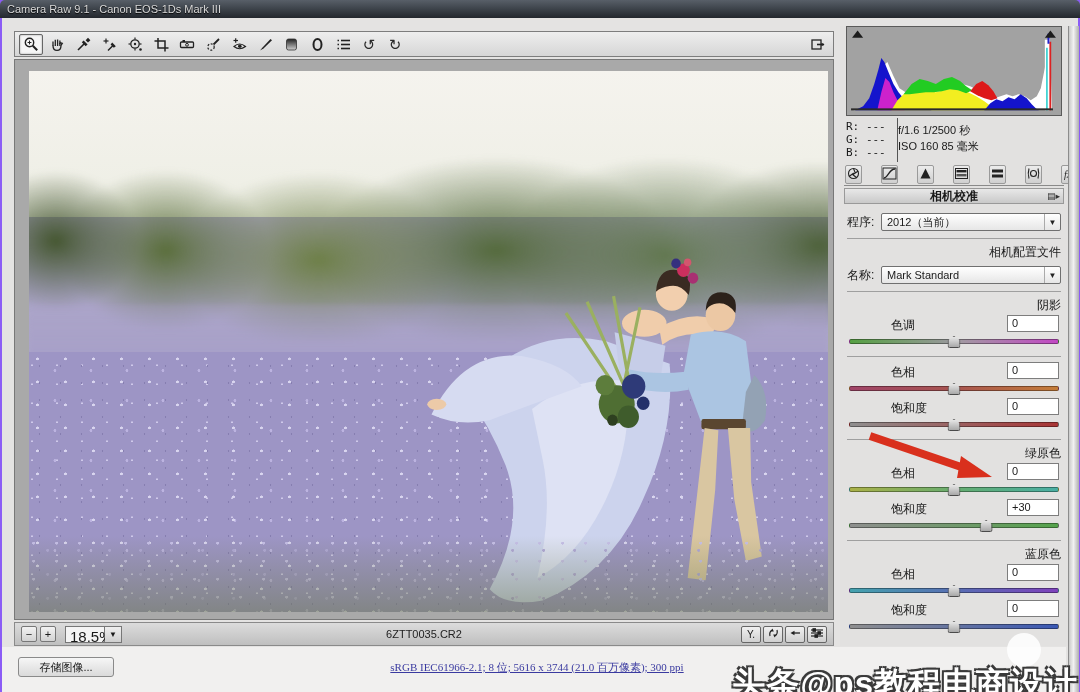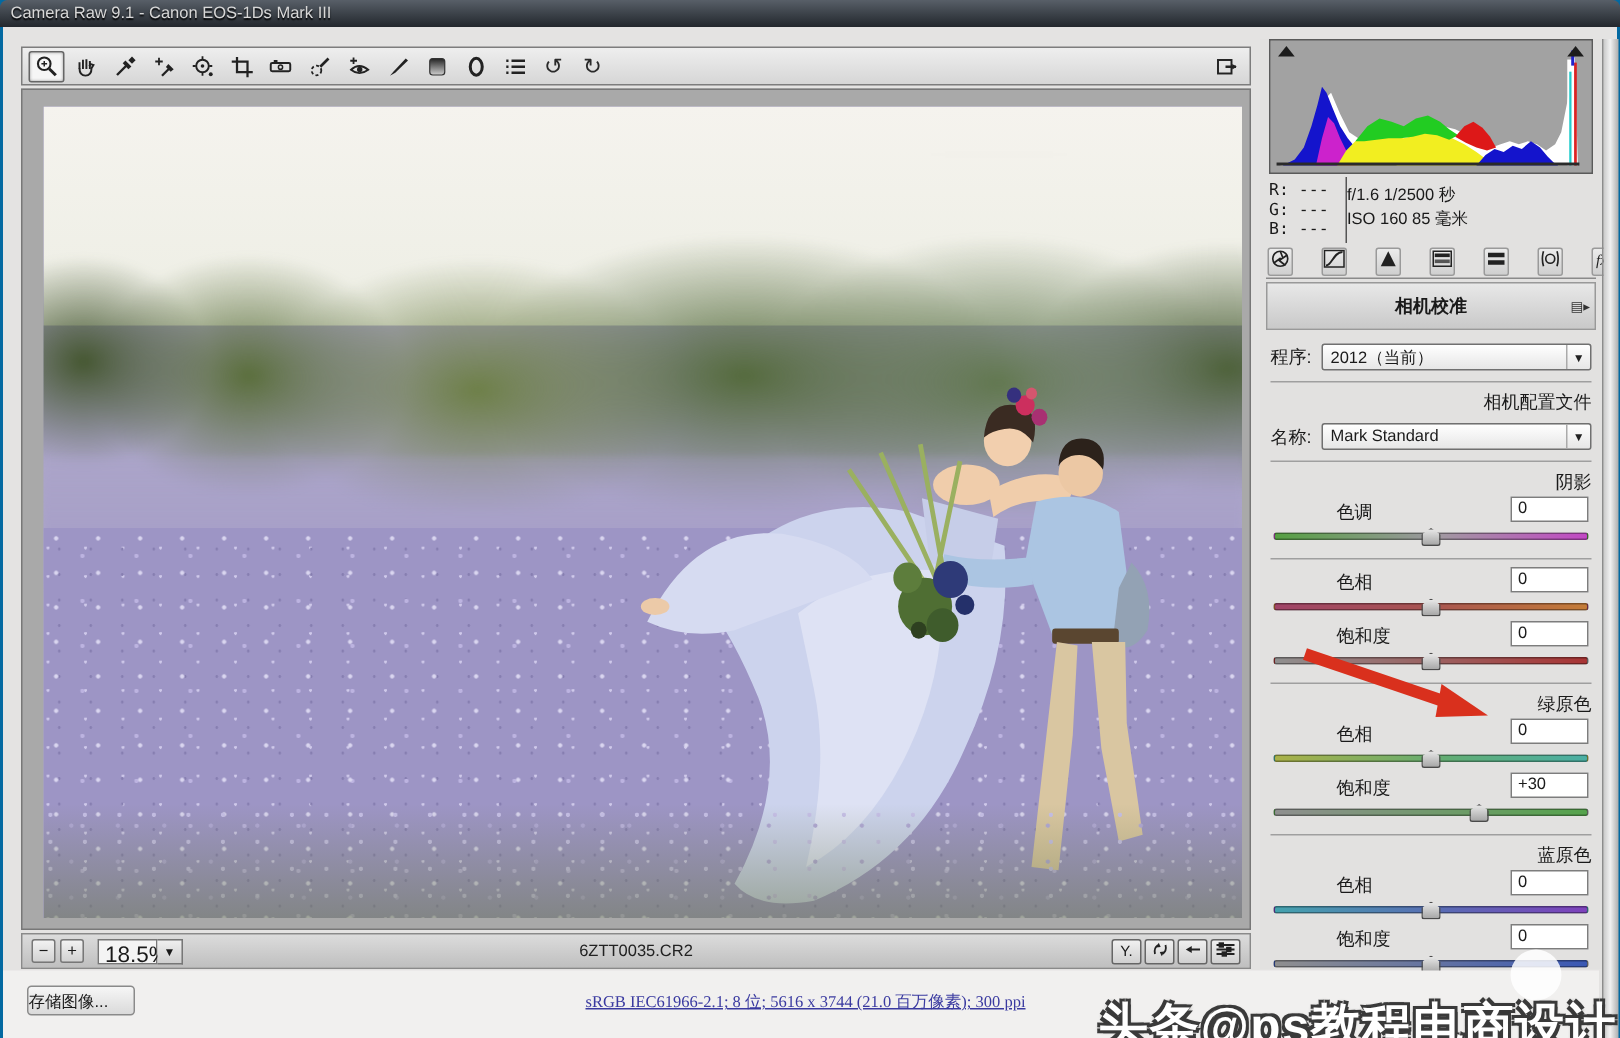--- a/index.html
+++ b/index.html
@@ -1,17 +1,17 @@
 <!DOCTYPE html>
 <html><head>
 <meta charset="utf-8">
 <style>
   html,body{margin:0;padding:0;background:#555;}
   *{box-sizing:border-box;}
-  .window{position:relative;width:1080px;height:692px;background:#0369a1;overflow:hidden;
+  .window{position:relative;width:1080px;height:692px;background:#8b5cf6;overflow:hidden;
           font-family:"Liberation Sans","DejaVu Sans",sans-serif;color:#1a1a1a;}
   .titlebar{position:absolute;left:0;top:0;right:0;height:18px;
             background:linear-gradient(#585f68,#3a4047 55%,#23272d);
             border-radius:5px 5px 0 0;color:#d8d8d8;font-size:11px;line-height:18px;
             padding-left:7px;text-shadow:0 1px 1px #000;}
   .chrome{position:absolute;left:2px;top:18px;right:2px;bottom:2px;background:#e4e3e2;}
 
   
   .toolbar{position:absolute;left:12px;top:13px;width:820px;height:26px;
            background:linear-gradient(#eeeeee,#d6d6d6);border:1px solid #7d7d7d;
@@ -74,21 +74,21 @@
   .histo svg{display:block;}
   .info{display:flex;height:44px;margin:2px 6px 0;font-size:11px;}
   .rgbcol{width:52px;border-right:1px solid #555;padding-top:2px;font-family:"DejaVu Sans Mono",monospace;}
   .rgbcol div{line-height:13px;}
   .expcol{flex:1;text-align:left;padding-top:4px;}
   .expcol div{line-height:16px;}
   .tabstrip{display:flex;gap:19px;margin:2px 4px 0;border-bottom:1px solid #8a8a8a;padding:1px 1px 1px;}
   .tab{width:21px;height:19px;display:flex;align-items:center;justify-content:center;
        border:1px solid #9a9a9a;border-radius:2px;background:linear-gradient(#ececec,#cfcfcf);}
   .tab.selected{background:#b9b9b9;box-shadow:inset 0 1px 3px #777;}
-  .ptitle{height:32px;margin:2px 4px 0;background:linear-gradient(#e8e8e8,#c9c9c9);
+  .ptitle{height:16px;margin:2px 4px 0;background:linear-gradient(#e8e8e8,#c9c9c9);
      border:1px solid #999;display:flex;align-items:center;font-size:12px;font-weight:bold;}
   .ptitle .t{flex:1;text-align:center;}
   .flyout{width:16px;font-size:9px;color:#333;}
   .pbody{padding:4px 7px 0;position:relative;font-size:12px;}
   .prow{display:flex;align-items:center;margin:5px 0 7px;}
   .prow .lbl{width:34px;}
   .drop{flex:1;height:18px;border:1px solid #707070;background:linear-gradient(#ffffff,#e6e6e6);
         display:flex;align-items:center;font-size:11px;padding-left:5px;border-radius:2px;}
   .drop .arr{margin-left:auto;width:16px;text-align:center;font-size:8px;color:#222;
         border-left:1px solid #aaa;align-self:stretch;display:flex;align-items:center;justify-content:center;}
@@ -110,23 +110,23 @@
   .tr-gsat{background:linear-gradient(90deg,#8f8f8f,#55a34c);}
   .tr-bhue{background:linear-gradient(90deg,#44a2ae,#5a6ab4 55%,#7e42bc);}
   .tr-bsat{background:linear-gradient(90deg,#8f8f8f,#3a58b4);}
   .redarrow{position:absolute;left:18px;top:400px;width:150px;height:62px;pointer-events:none;}
 
   .scrollstrip{position:absolute;left:1066px;top:8px;width:11px;height:666px;
      background:linear-gradient(90deg,#c9c9c9,#f1f1f1 45%,#aeaeae);border-left:1px solid #8c8c8c;}
 
   
   .footer{position:absolute;left:0px;top:629px;width:1064px;height:45px;background:#f1f0ef;}
-  .savebtn{position:absolute;left:16px;top:10px;width:72px;height:20px;border:1px solid #8a8a8a;
+  .savebtn{position:absolute;left:16px;top:10px;width:96px;height:20px;border:1px solid #8a8a8a;
      border-radius:3px;background:linear-gradient(#f6f6f6,#dadada);font-size:11px;
-     display:flex;align-items:center;justify-content:flex-start;}
+     display:flex;align-items:center;justify-content:center;}
   .wflink{position:absolute;left:290px;top:13px;width:490px;text-align:center;font-size:11px;
      color:#3a3aa0;text-decoration:underline;font-family:Liberation Serif, serif;}
 
   
   .wm-faint{position:absolute;left:940px;top:618px;font-size:25px;font-weight:bold;color:rgba(255,255,255,.8);
      text-shadow:0 0 2px rgba(120,120,120,.6);letter-spacing:2px;z-index:6;}
   .wm-circle{position:absolute;left:1005px;top:615px;width:34px;height:34px;border-radius:50%;
      background:rgba(255,255,255,.85);z-index:5;}
   .wm-main{position:absolute;right:0px;top:644px;font-size:33px;font-weight:bold;color:#fff;
      letter-spacing:1px;z-index:7;white-space:nowrap;

